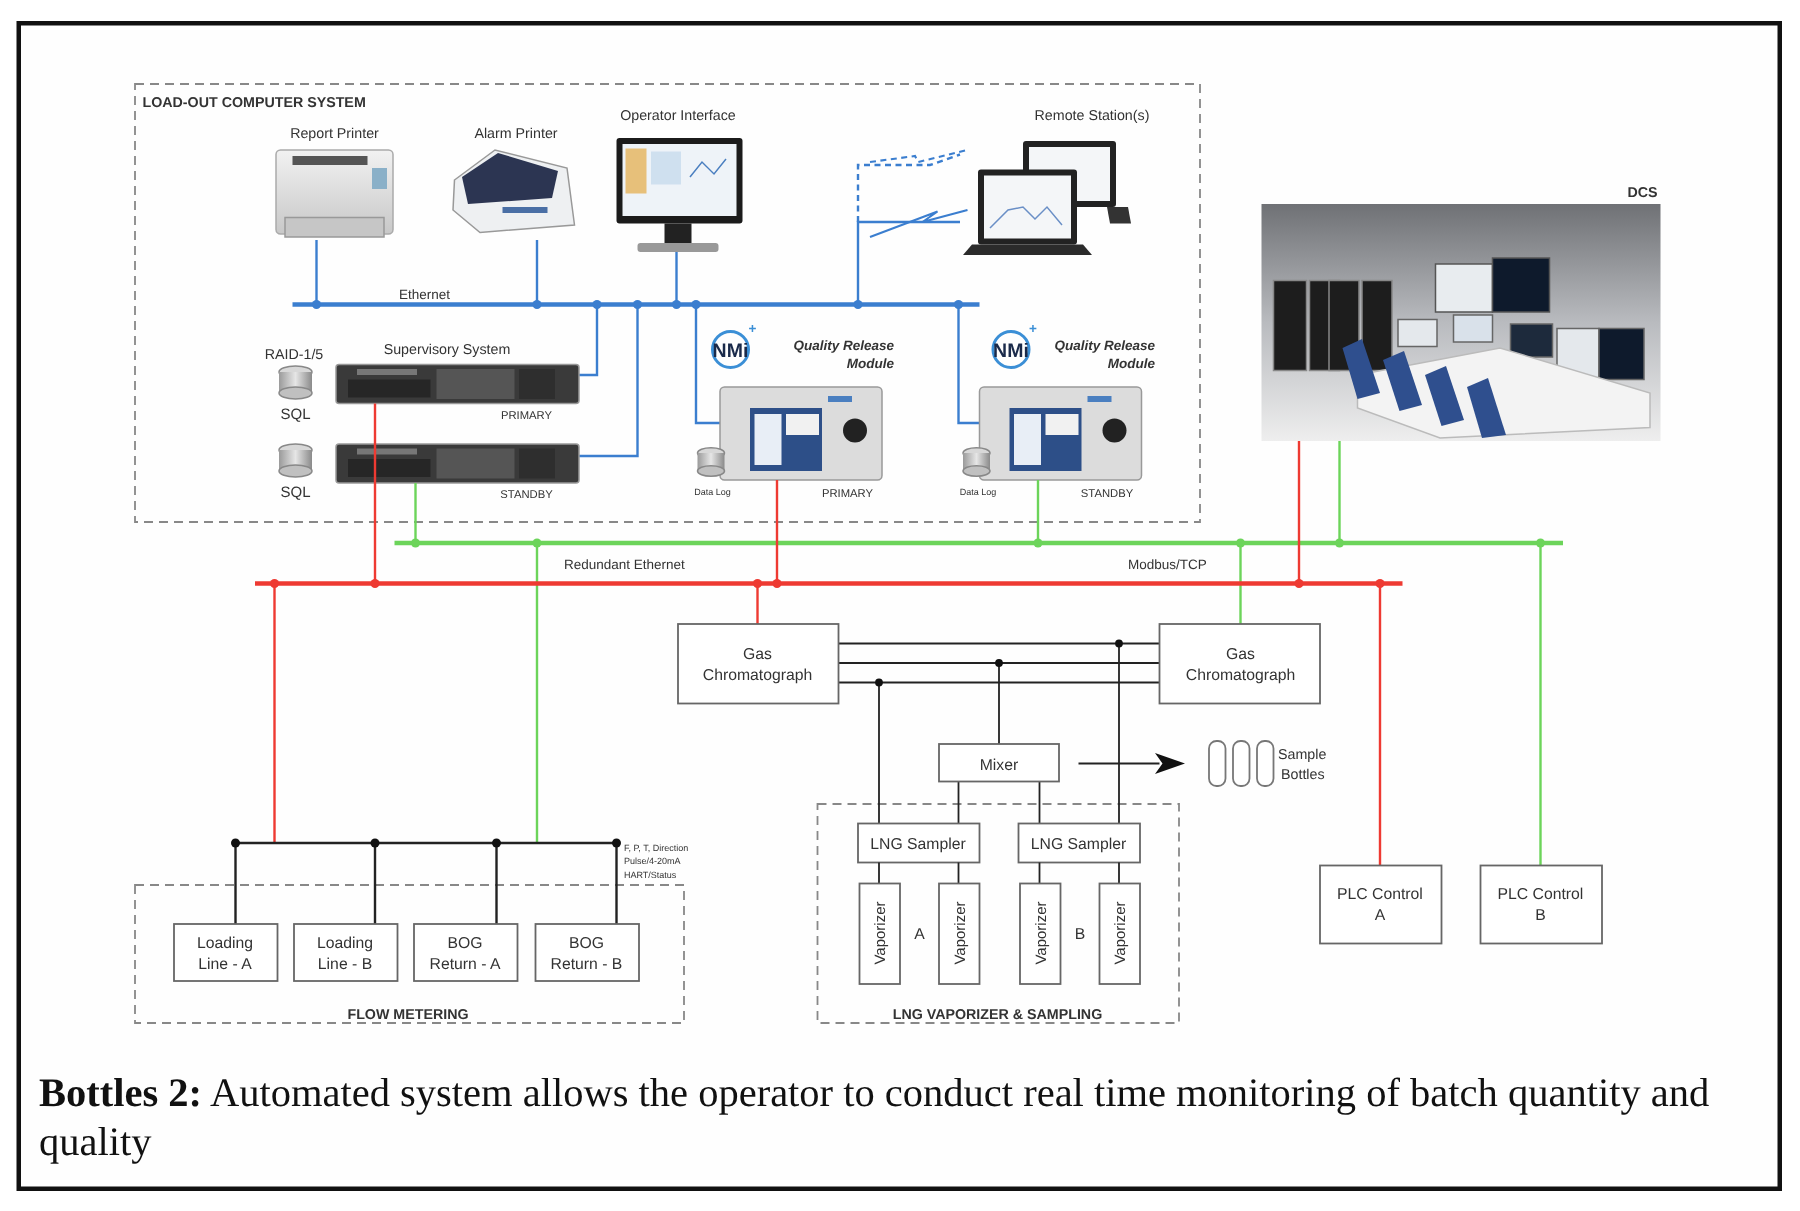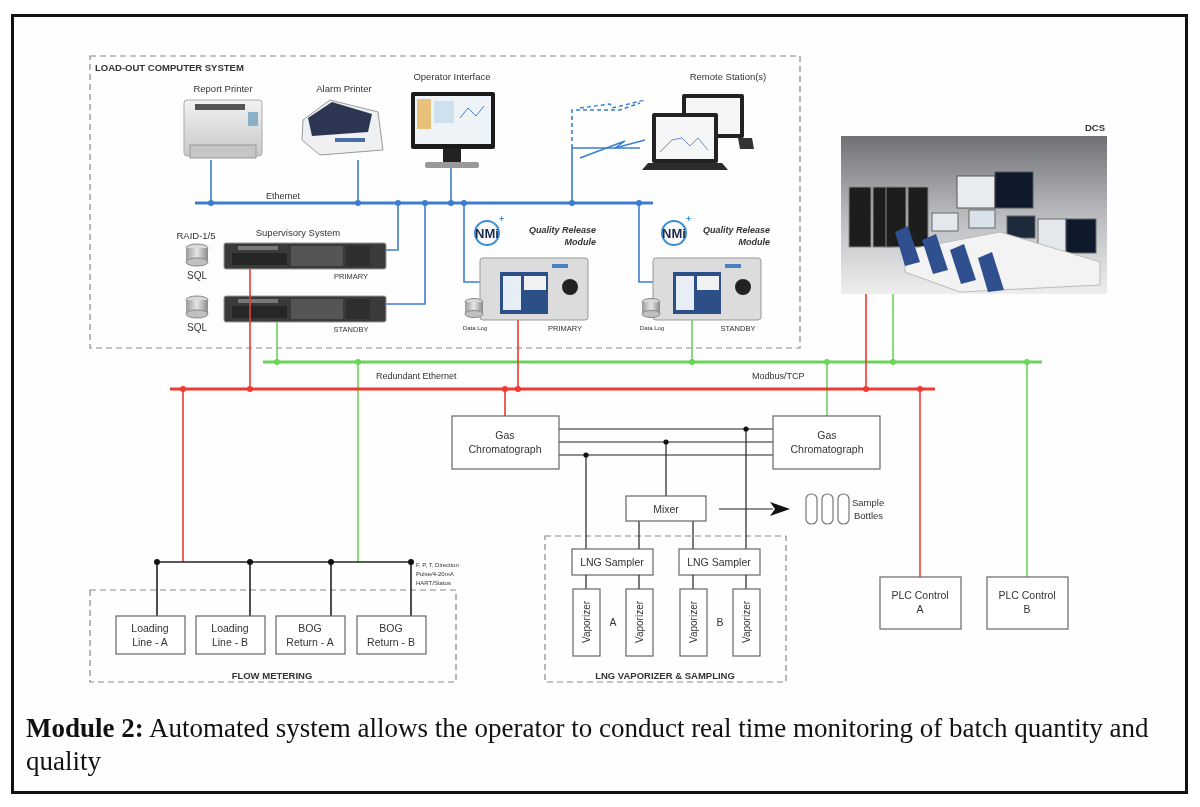--- a/index.html
+++ b/index.html
@@ -364,13 +364,13 @@
     <text class="lbl" x="920" y="599" font-size="10.5" text-anchor="middle">PLC Control</text>
     <text class="lbl" x="920" y="613" font-size="10.5" text-anchor="middle">A</text>
   </g>
   <g>
     <rect x="987" y="577" width="81" height="52" fill="#fff" stroke="#666" stroke-width="1.2"></rect>
     <text class="lbl" x="1027" y="599" font-size="10.5" text-anchor="middle">PLC Control</text>
     <text class="lbl" x="1027" y="613" font-size="10.5" text-anchor="middle">B</text>
   </g>
 </svg>
 
-<div class="caption"><b>Module 2:</b><span> Automated system allows the operator to conduct real time monitoring of batch quantity and quality</span></div>
+<div class="caption"><b>Bottles 2:</b><span> Automated system allows the operator to conduct real time monitoring of batch quantity and quality</span></div>
 
 </body></html>

